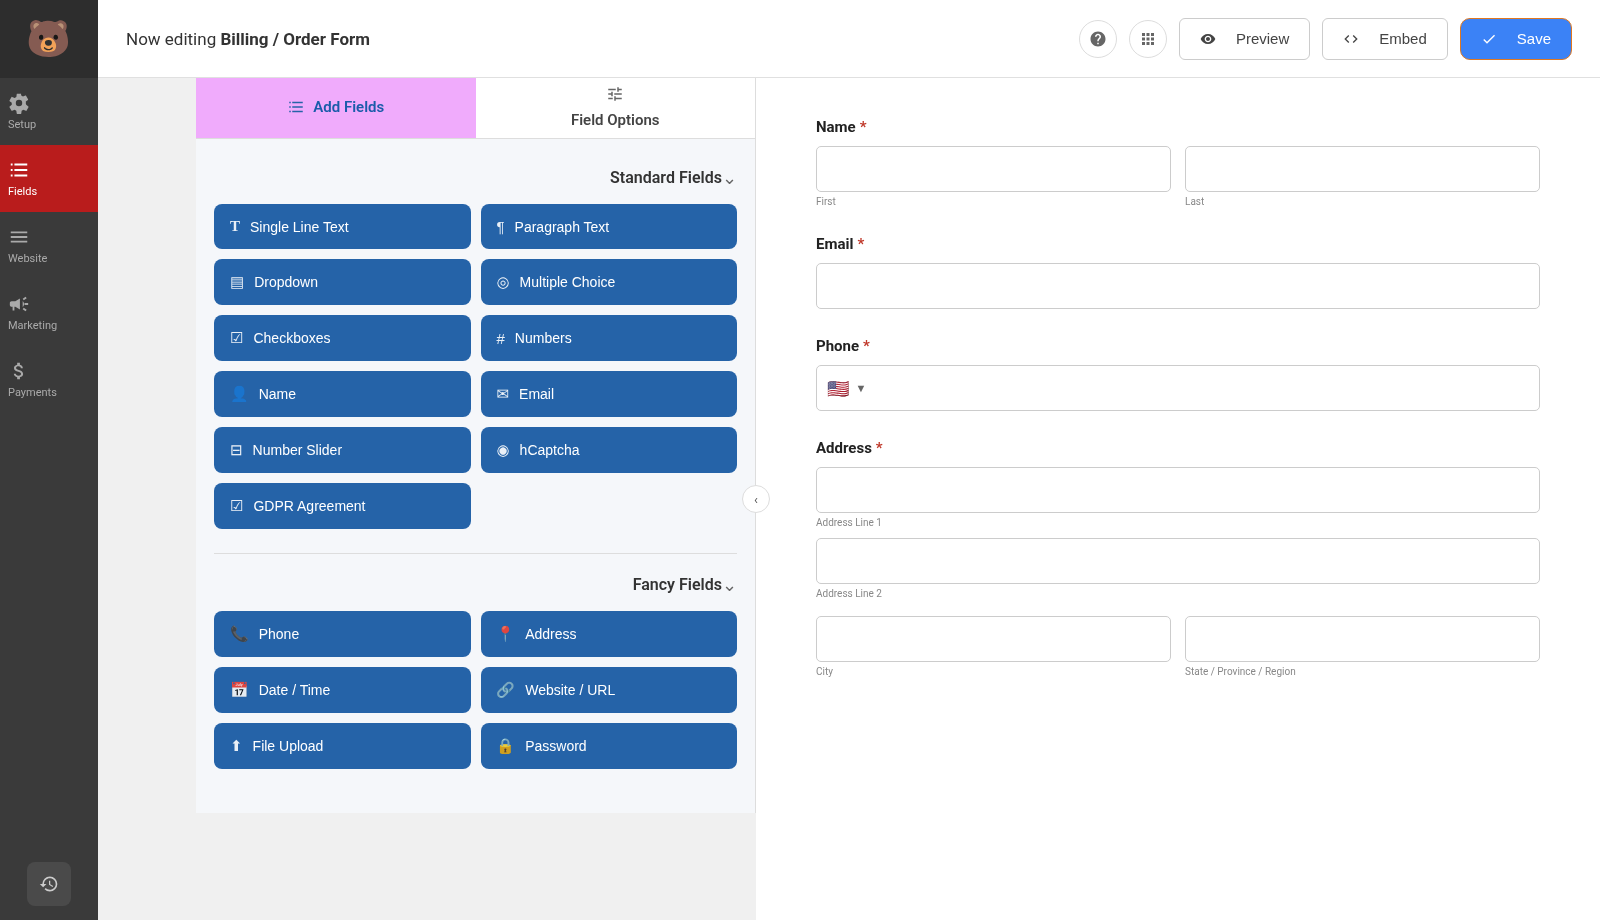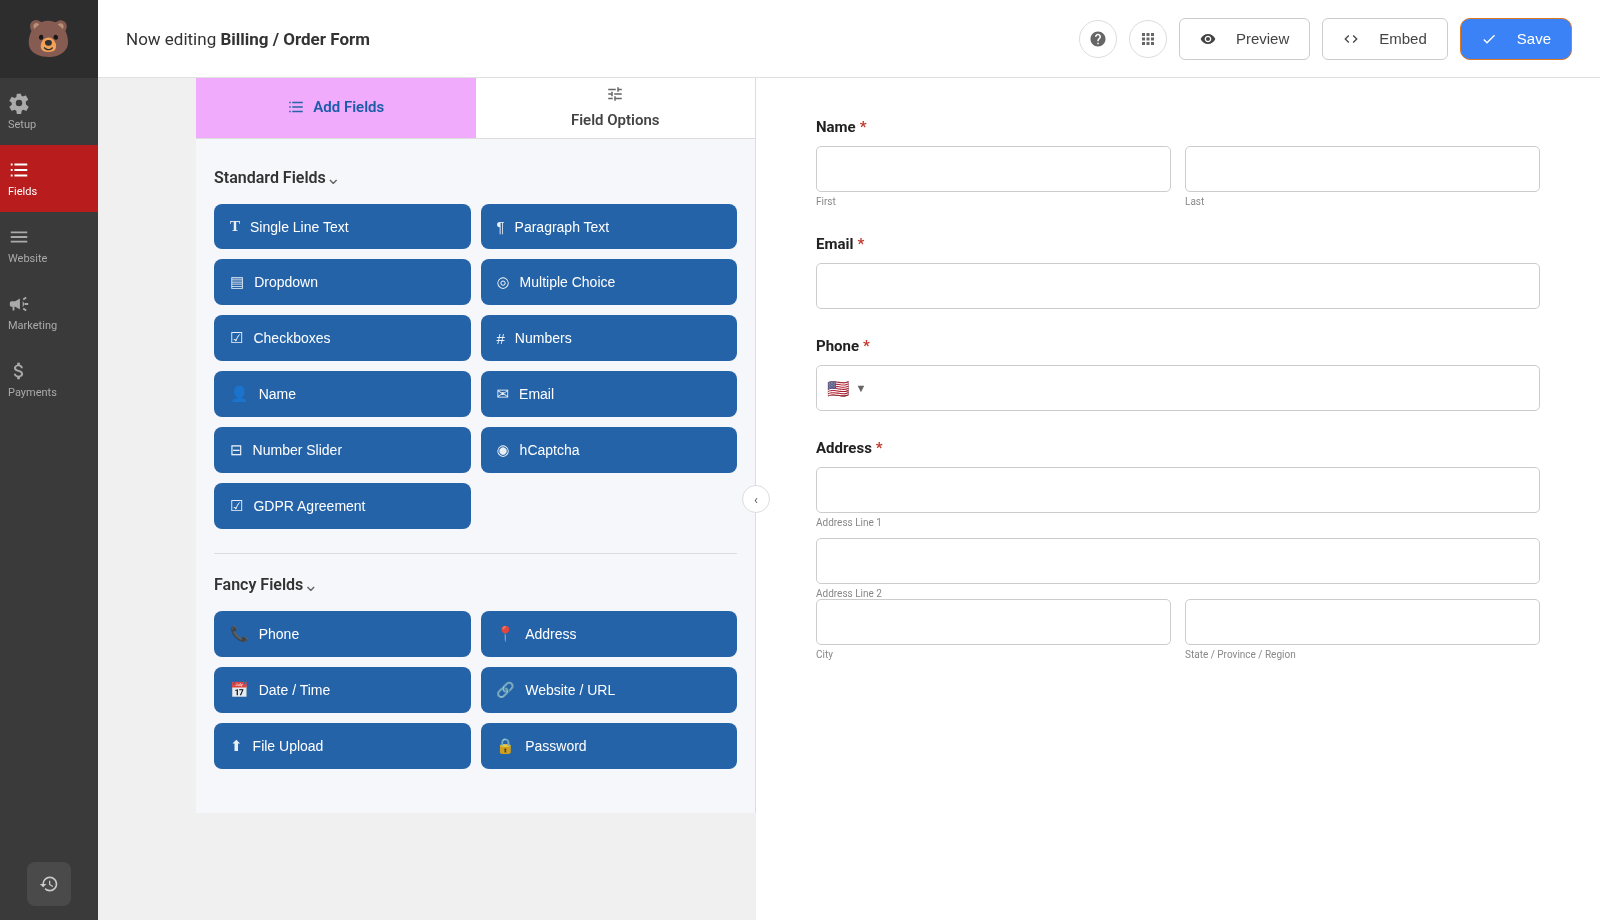--- a/index.html
+++ b/index.html
@@ -149,21 +149,21 @@
       flex-direction: column;
     }
     .fields-panel-body {
       flex: 1;
       overflow-y: auto;
       padding: 20px 18px;
     }
     .section-header {
       display: flex;
       align-items: center;
-      justify-content: flex-start;
+      justify-content: flex-end;
       margin-bottom: 16px;
       margin-top: 8px;
     }
     .section-title {
       font-size: 16px;
       font-weight: 600;
       color: #333;
     }
     .section-toggle { cursor: pointer; color: #666; font-size: 18px; }
     .fields-grid {
@@ -262,21 +262,21 @@
     }
     .phone-flag { font-size: 18px; }
     .phone-arrow { color: #666; font-size: 11px; }
     .phone-input-inner {
       flex: 1;
       border: none;
       outline: none;
       font-size: 14px;
       height: 100%;
     }
-    .address-row { display: flex; gap: 14px; margin-top: 0; }
+    .address-row { display: flex; gap: 14px; margin-top: 17px; }
   </style>
 </head>
 <body>
 
 <div class="sidebar-nav">
   <div class="sidebar-logo">
     <span class="bear-icon">🐻</span>
   </div>
 
   <div class="sidebar-item">

